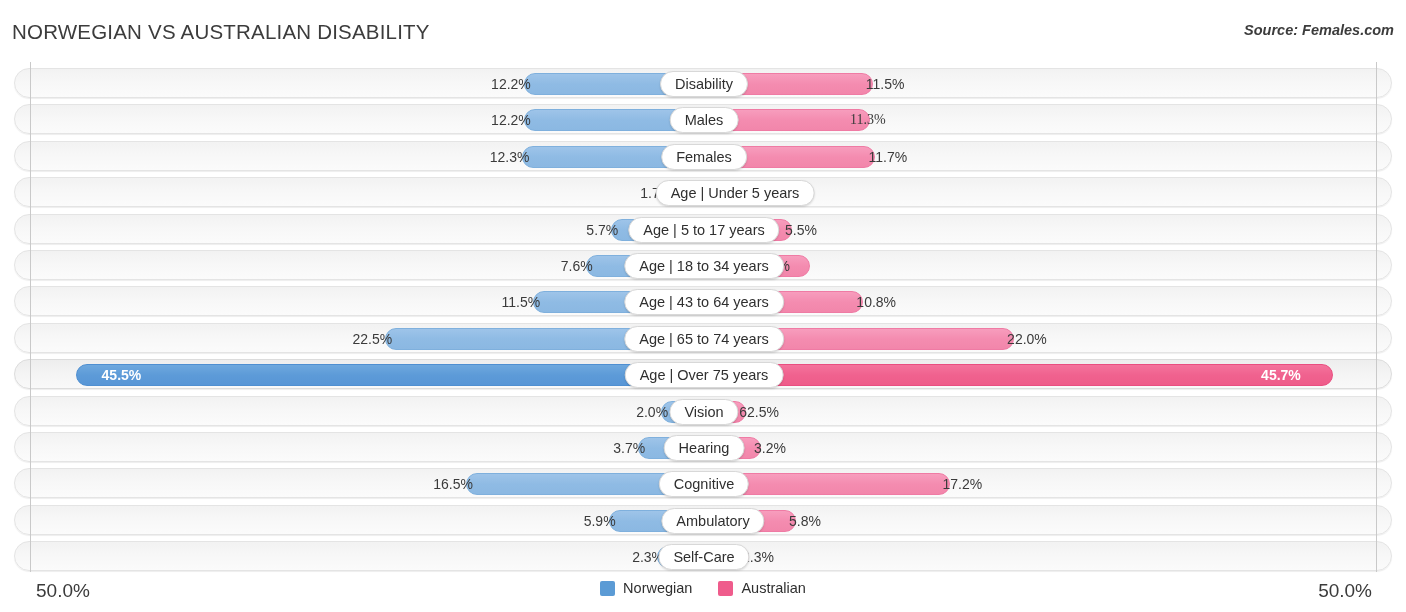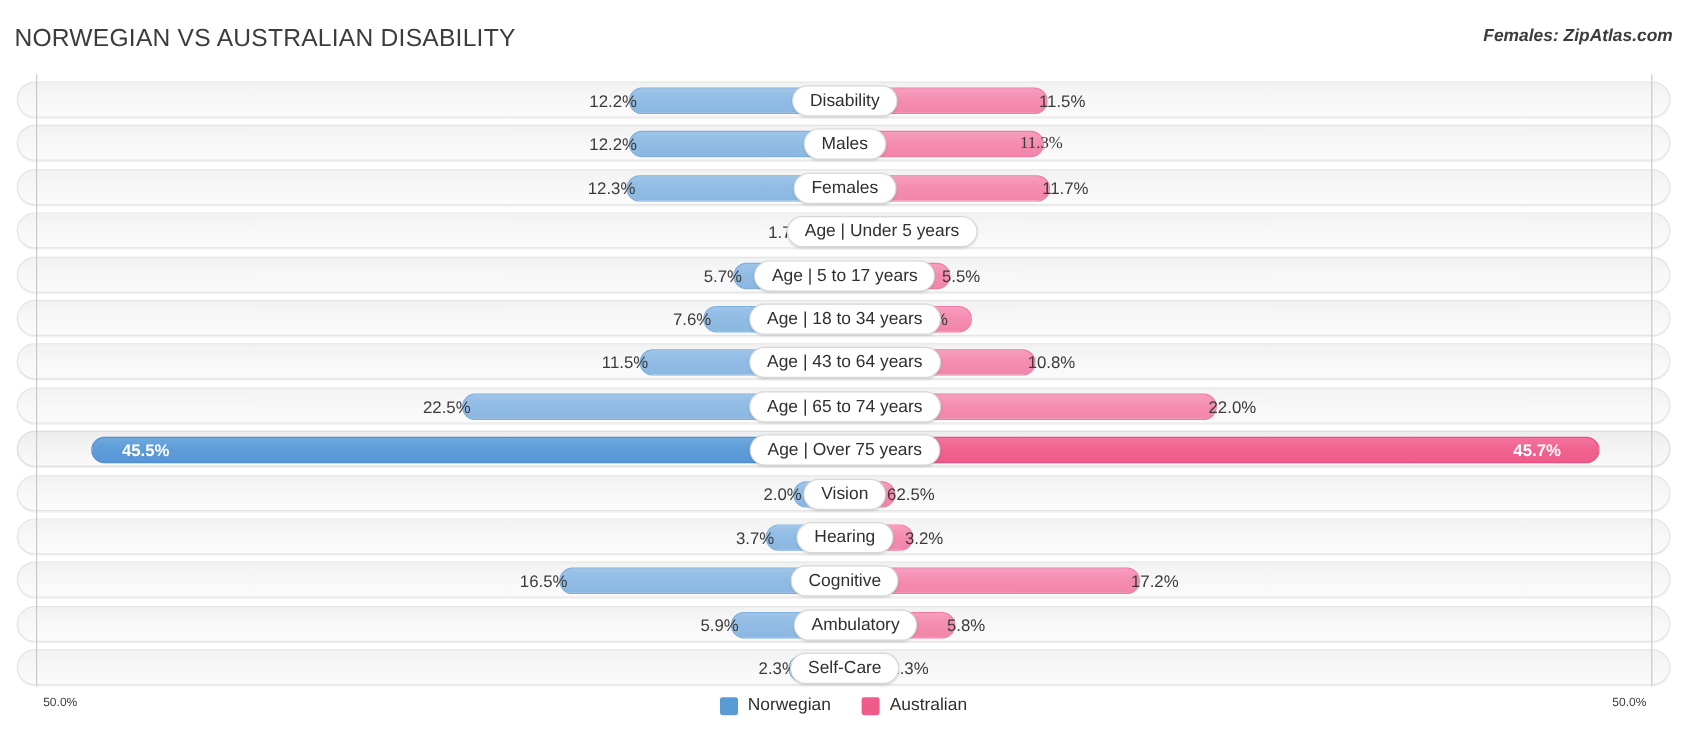--- a/index.html
+++ b/index.html
@@ -145,21 +145,21 @@
 
   
   .footer {
     position: absolute;
     left: 0; top: 574px;
     width: 1406px; height: 38px;
   }
   .axis-tick {
     position: absolute;
     top: 6px;
-    font-size: 10px;
+    font-size: 19px;
     color: #3b3b3b;
     white-space: nowrap;
   }
   .axis-tick.left  { left: 36px; }
   .axis-tick.right { right: 34px; }
 
   .legend {
     position: absolute;
     left: 0; right: 0; top: 6px;
     display: flex;
@@ -183,21 +183,21 @@
     white-space: nowrap;
   }
 </style>
 </head>
 <body>
 
 <div id="chart-root">
 
   <div class="header">
     <div class="chart-title">NORWEGIAN VS AUSTRALIAN DISABILITY</div>
-    <div class="chart-source">Females: ZipAtlas.com</div>
+    <div class="chart-source">Source: Females.com</div>
   </div>
 
   <div class="plot" id="plot">
     <div class="axis-line left"></div>
     <div class="axis-line right"></div>
   <div class="row" style="top: 6px;">
         <div class="bar left-bar" style="width: 164.212px;"></div>
         <div class="bar right-bar" style="width: 154.79px;"></div>
         <div class="val left-val" style="right: 860.212px;">12.2%</div>
         <div class="val right-val" style="left: 850.79px;">11.5%</div>

